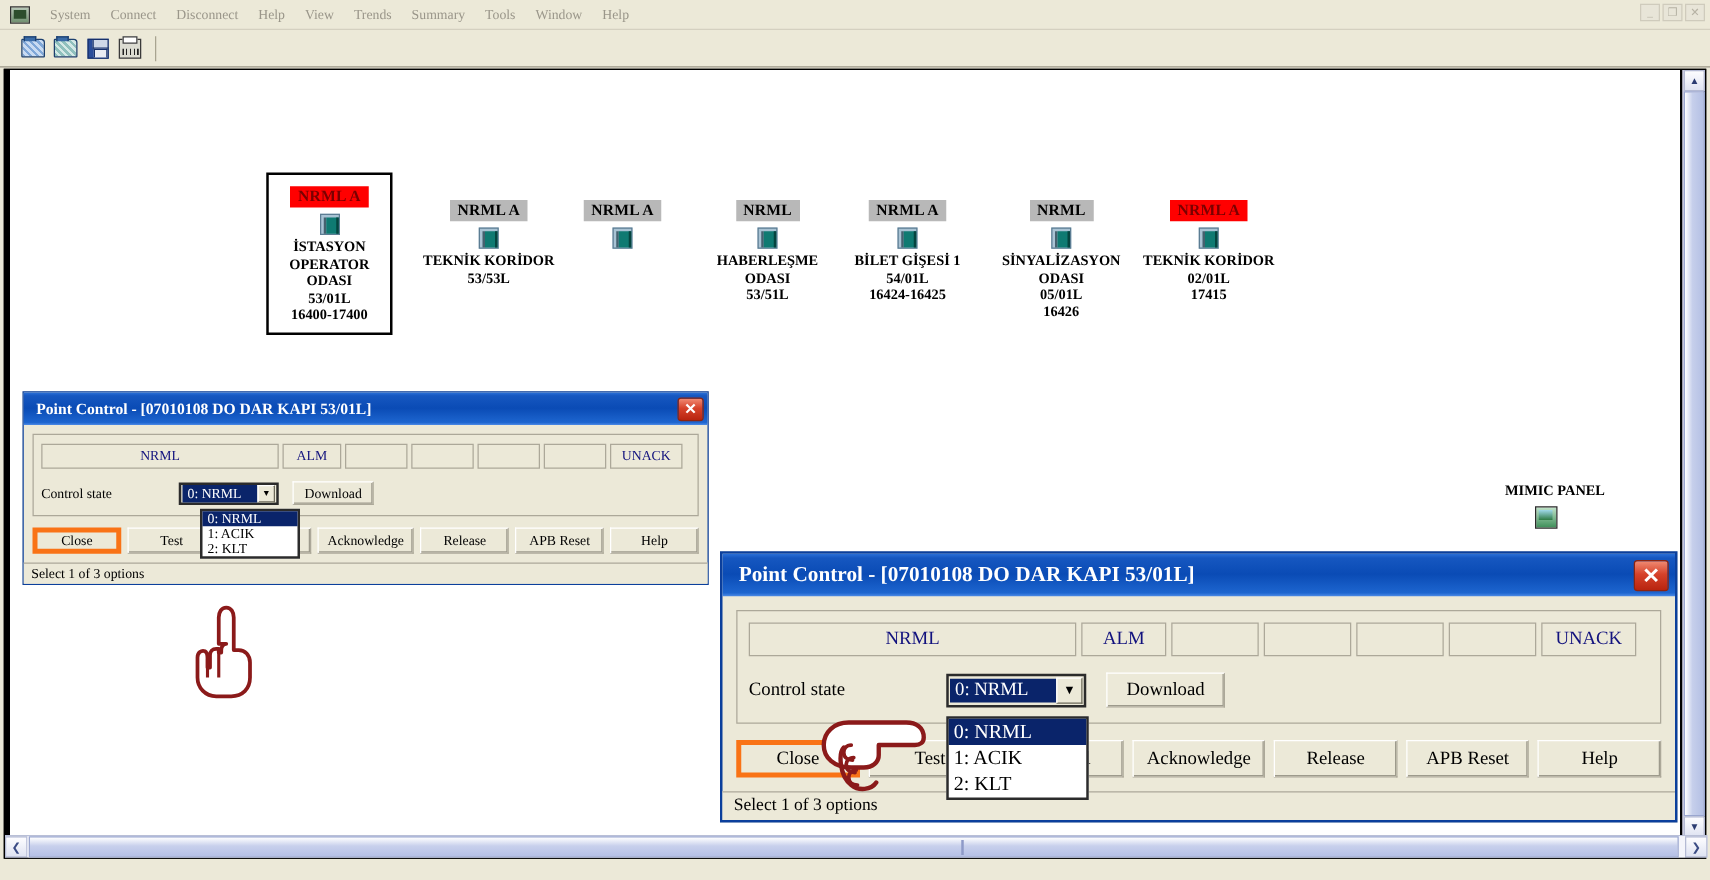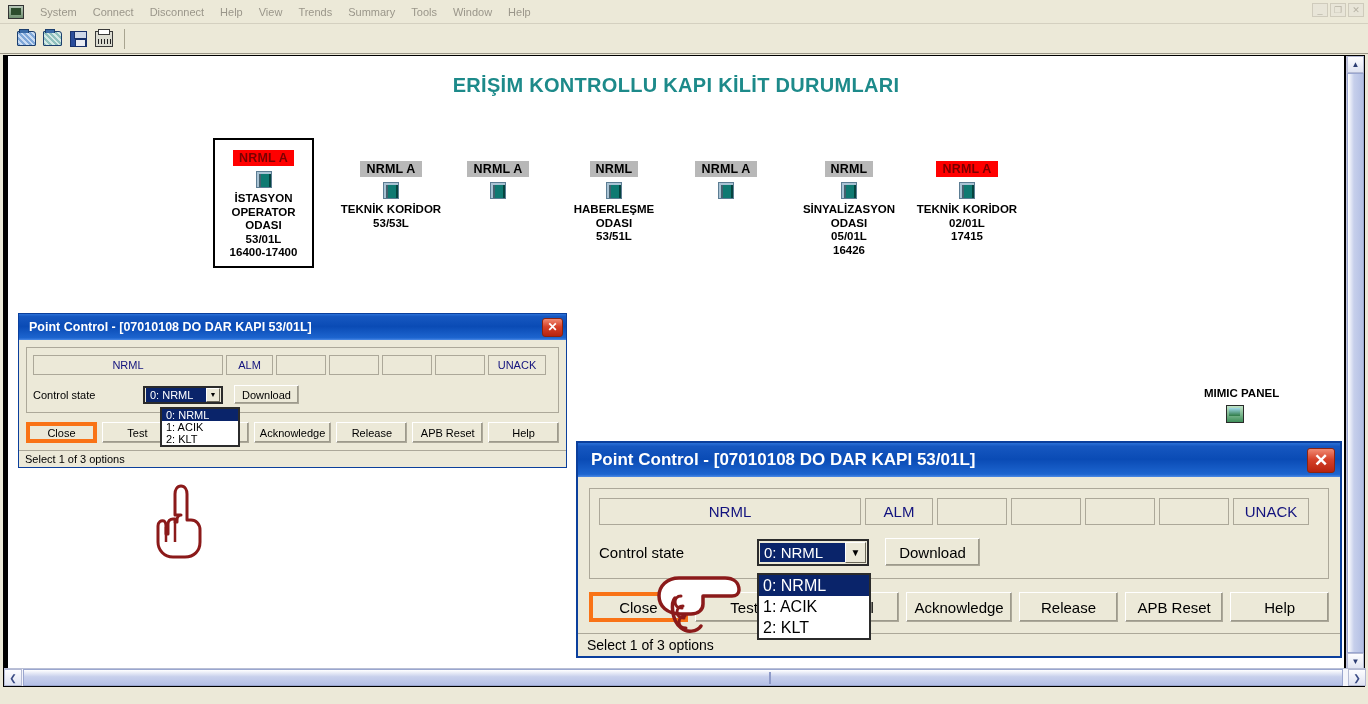--- a/index.html
+++ b/index.html
@@ -7,20 +7,21 @@
     margin: 0; padding: 0;
     width: 1368px; height: 704px;
     overflow: hidden;
     background: #000;
     font-family: "Liberation Sans", sans-serif;
   }
   #app {
     position: relative;
     width: 1252px; height: 704px;
     background: #737373;
+    font-family: Liberation Serif, serif;
   }
 
   
   .win-frame {
     position: absolute;
     left: 0; top: 0;
     width: 1368px; height: 704px;
     background: #ece9d8;
   }
 
@@ -422,21 +423,20 @@
     </div>
     <div class="tb-btn">
       <span class="ico-printer"></span>
     </div>
     <div class="tb-sep"></div>
   </div>
 
   <div class="client">
     <div class="canvas">
 
-      <div class="mimic-title">ERİŞİM KONTROLLU KAPI KİLİT DURUMLARI</div>
 
       <div class="door selected" style="left:205px; top:82px; width:101px;">
         <span class="state red">NRML A</span>
         <div class="door-icon"></div>
         <div class="label">İSTASYON
 OPERATOR
 ODASI
 53/01L
 16400-17400</div>
       </div>
@@ -457,20 +457,23 @@
         <span class="state gray">NRML</span>
         <div class="door-icon"></div>
         <div class="label">HABERLEŞME
 ODASI
 53/51L</div>
       </div>
 
       <div class="door" style="left:653px; top:103px;">
         <span class="state gray">NRML A</span>
         <div class="door-icon"></div>
+        <div class="label">BİLET GİŞESİ 1
+54/01L
+16424-16425</div>
       </div>
 
       <div class="door" style="left:776px; top:103px;">
         <span class="state gray">NRML</span>
         <div class="door-icon"></div>
         <div class="label">SİNYALİZASYON
 ODASI
 05/01L
 16426</div>
       </div>

